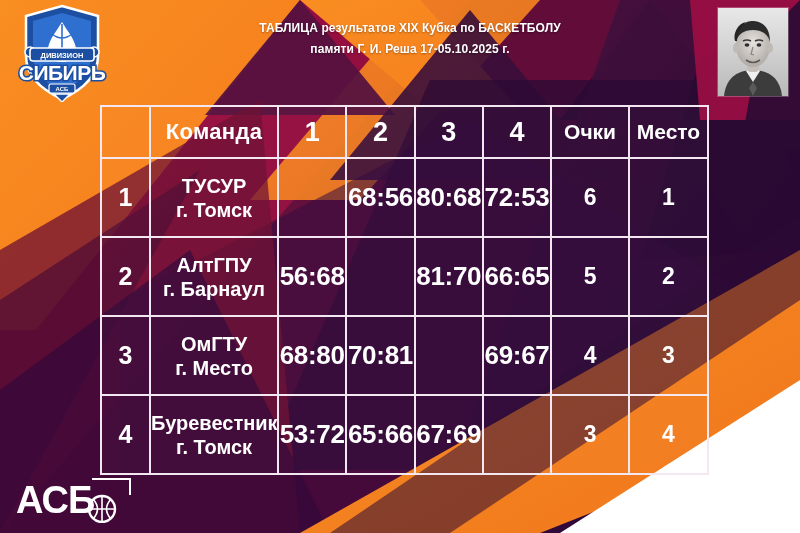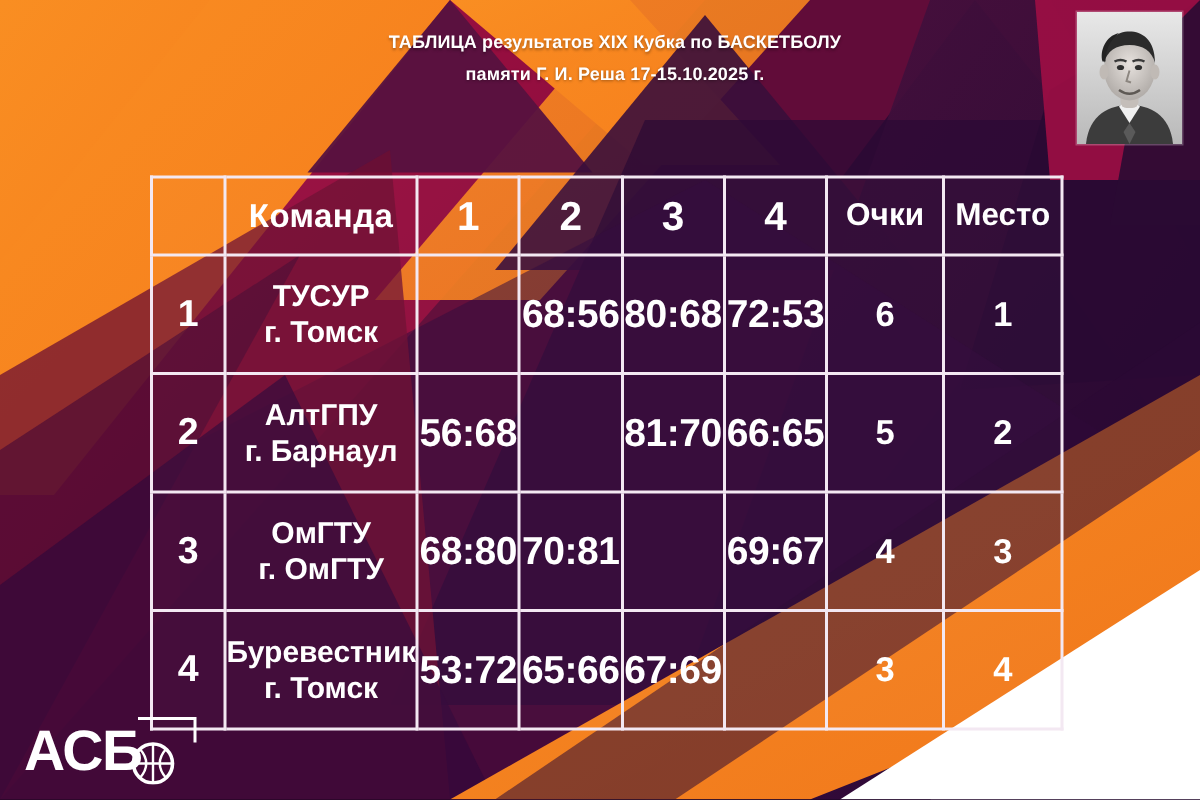--- a/index.html
+++ b/index.html
@@ -85,21 +85,20 @@
     top: 105px;
     width: 609px;
     height: 369px;
     z-index: 30;
   }
   table.standings {
     width: 609px;
     height: 369px;
     border-collapse: collapse;
     table-layout: fixed;
-    margin-top: 12px;
   }
   table.standings td, table.standings th {
     border: 2px solid #f3e8f2;
     color: #ffffff;
     font-weight: bold;
     text-align: center;
     vertical-align: middle;
     padding: 0;
     background: rgba(255,255,255,0.02);
   }
@@ -193,24 +192,51 @@
     <polygon points="800,215 800,300 450,533 330,533" fill="#2C0935" opacity="0.55"></polygon>
 
     <polygon points="800,380 800,533 560,533" fill="#FFFFFF"></polygon>
 
     <polygon points="620,533 800,450 800,533" fill="#FFFFFF"></polygon>
 
     <polygon points="690,0 800,0 800,120 700,120" fill="#A50E45" opacity="0.85"></polygon>
     <polygon points="760,40 800,0 800,150 740,150" fill="#2A0B33" opacity="0.9"></polygon>
   </svg>
 
+  <div class="logo-sibir">
+    <svg viewBox="0 0 92 98" width="92" height="98" aria-hidden="true">
+
+      <path d="M46 2 L82 12 L82 52 C82 72 66 86 46 95 C26 86 10 72 10 52 L10 12 Z" fill="#1C4FA1" stroke="#FFFFFF" stroke-width="2.5"></path>
+
+      <path d="M46 9 L75 17 L75 51 C75 68 62 80 46 88 C30 80 17 68 17 51 L17 17 Z" fill="#2F6FD0"></path>
+
+      <path d="M46 18 C52 28 58 34 60 44 C61 52 56 58 46 58 C36 58 31 52 32 44 C34 34 40 28 46 18 Z" fill="#FFFFFF"></path>
+
+      <path d="M46 20 L46 56 M36 30 Q46 38 56 30" stroke="#2F6FD0" stroke-width="1.6" fill="none"></path>
+
+      <circle cx="14" cy="48" r="5" fill="#1C4FA1" stroke="#FFFFFF" stroke-width="1.5"></circle>
+      <circle cx="78" cy="48" r="5" fill="#1C4FA1" stroke="#FFFFFF" stroke-width="1.5"></circle>
+
+      <rect x="14" y="44" width="64" height="13" rx="3" fill="#1C4FA1" stroke="#FFFFFF" stroke-width="1.6"></rect>
+      <text x="46" y="54" text-anchor="middle" font-family="Liberation Sans, sans-serif" font-size="7.5" font-weight="bold" fill="#FFFFFF">ДИВИЗИОН</text>
+
+      <g>
+        <text x="46" y="76" text-anchor="middle" font-family="Liberation Sans, sans-serif" font-size="21" font-weight="bold" fill="#FFFFFF" stroke="#1C4FA1" stroke-width="3.2" paint-order="stroke" letter-spacing="-0.5">СИБИРЬ</text>
+      </g>
+
+      <rect x="33" y="80" width="26" height="9" rx="2" fill="#1C4FA1" stroke="#FFFFFF" stroke-width="1.2"></rect>
+      <text x="46" y="87" text-anchor="middle" font-family="Liberation Sans, sans-serif" font-size="6" font-weight="bold" fill="#FFFFFF">АСБ</text>
+
+      <path d="M38 90 L46 98 L54 90 Z" fill="#1C4FA1" stroke="#FFFFFF" stroke-width="1.4"></path>
+    </svg>
+  </div>
 
   <div class="title-block">
     <span class="title-line">ТАБЛИЦА результатов XIX Кубка по БАСКЕТБОЛУ</span>
-    <span class="title-line">памяти Г. И. Реша 17-15.10.2025 г.</span>
+    <span class="title-line">памяти Г. И. Реша 17-05.10.2025 г.</span>
   </div>
 
   <div class="photo-frame">
     <svg viewBox="0 0 70 88" width="70" height="88" aria-hidden="true">
       <defs>
         <linearGradient id="bwBg" x1="0" y1="0" x2="0" y2="1">
           <stop offset="0%" stop-color="#E8E8E8"></stop>
           <stop offset="100%" stop-color="#B9B9B9"></stop>
         </linearGradient>
         <radialGradient id="faceG" cx="50%" cy="42%" r="55%">
@@ -299,21 +325,21 @@
           <td class="score">81:70</td>
           <td class="score">66:65</td>
           <td class="pts">5</td>
           <td class="place">2</td>
         </tr>
 
         <tr>
           <td class="rank">3</td>
           <td class="team">
             <span class="team-name">ОмГТУ</span>
-            <span class="team-city">г. ОмГТУ</span>
+            <span class="team-city">г. Место</span>
           </td>
           <td class="score">68:80</td>
           <td class="score">70:81</td>
           <td class="score diag"></td>
           <td class="score">69:67</td>
           <td class="pts">4</td>
           <td class="place">3</td>
         </tr>
 
         <tr>

